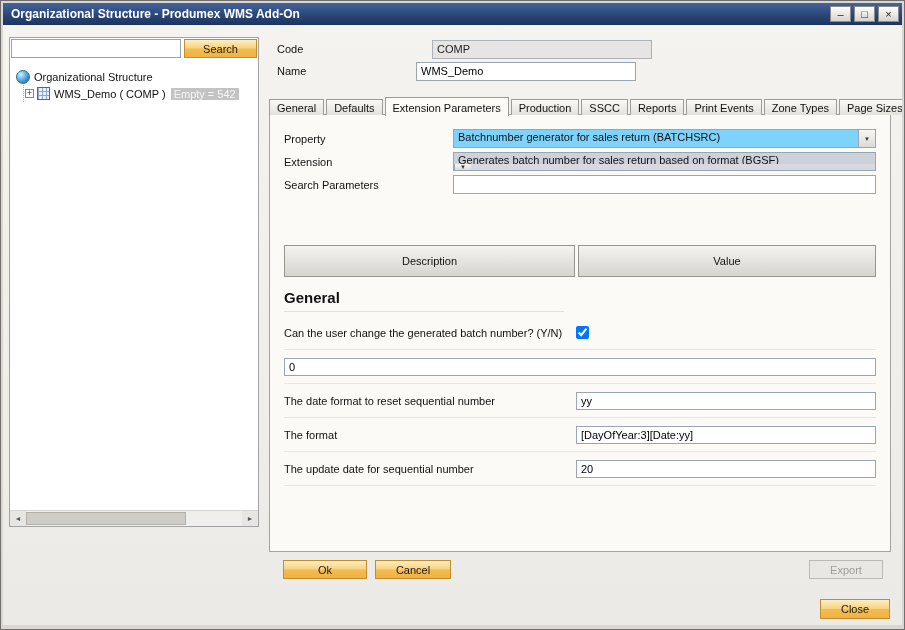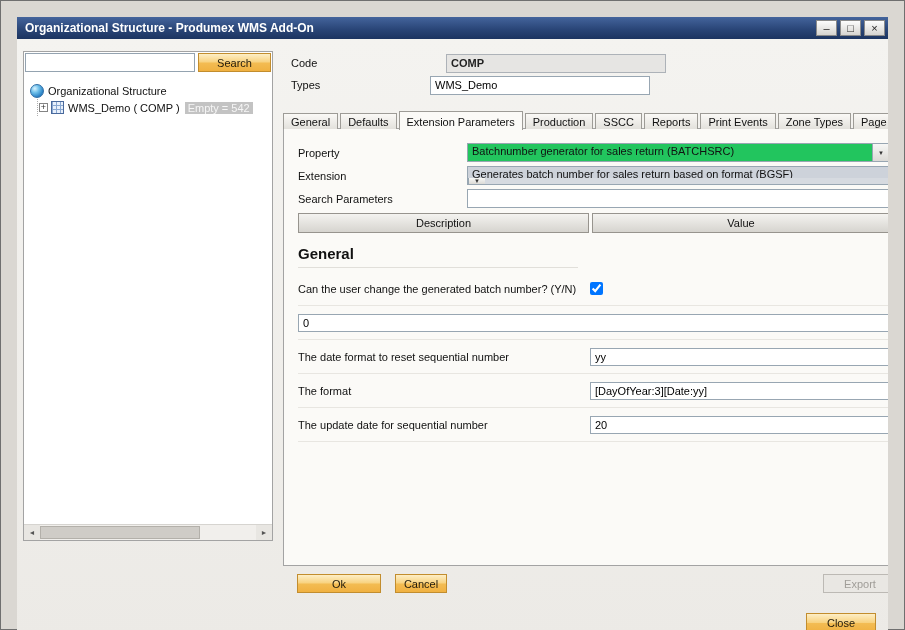--- a/index.html
+++ b/index.html
@@ -9,21 +9,21 @@
     font-size: 11px;
     color: #111;
     background:#9a9a9a;
     width:905px; height:630px;
     position:relative;
   }
   .window {
     position:absolute; left:0; top:0; width:905px; height:630px;
     background:#dad7d2;
     border:1px solid #6f6f6f;
-    padding:16px;
+    padding:2px;
   }
   
   .titlebar {
     height:22px;
     background:linear-gradient(180deg,#44649c 0%, #2a4678 55%, #1c3460 100%);
     color:#fff;
     display:flex; align-items:center;
     padding:0 3px 0 8px;
     font-size:12px; font-weight:bold;
   }
@@ -120,21 +120,21 @@
   }
   .hdr-row.code { top:14px;gap:16px; }
   .hdr-row.name { top:36px; }
   .hdr-label { width:147px; padding-left:8px; }
   .hdr-field {
     width:220px; height:19px;
     border:1px solid #98a6b2;
     background:#fff;
     padding:0 4px; font:inherit;
   }
-  .hdr-field.disabled { background:#e6e5e3; border-color:#adb2b8; color:#222;font-weight:bold; }
+  .hdr-field.disabled { background:#e6e5e3; border-color:#adb2b8; color:#222; }
   
   .tabstrip {
     position:absolute; left:266px; top:71px; width:622px; height:19px;
     display:flex; align-items:flex-end;
     z-index:2;
   }
   .tab {
     height:16px;
     padding:2px 7px 1px 7px;
     margin-right:2px;
@@ -156,21 +156,21 @@
     background:#fbfaf7;
     border:1px solid #a3a3a3;
     padding:12px 14px 0 14px;
     z-index:1;
   }
   .combo-row { display:flex; align-items:center; height:23px;gap:24px; }
   .combo-label { width:145px; flex:none; }
   .combo {
     flex:1; height:19px;
     border:1px solid #98a6b2;
-    background:#22c55e;
+    background:#7dd3fc;
     display:flex; align-items:stretch;
     cursor:pointer; overflow:hidden;
   }
   .combo .txt {
     flex:1; padding:1px 4px 0 4px;
     white-space:nowrap; overflow:hidden;
   }
   .combo.selected { background:#d6dae0;flex-direction:column; }
   .combo.selected .txt { background:#cdd2da; }
   .combo .dd {
@@ -180,25 +180,26 @@
     font-size:6px; color:#333;
     display:flex; align-items:center; justify-content:center;
   }
   .text-input {
     flex:1; height:19px;
     border:1px solid #98a6b2;
     padding:0 4px; font:inherit; background:#fff;
   }
   .col-hdrs { display:flex; margin-top:3px; }
   .col-btn {
-    height:20px;
+    height:32px;
     background:linear-gradient(#f4f3f0,#d6d4cf);
     border:1px solid #97948e;
     display:flex; align-items:center; justify-content:center;
     cursor:pointer;
+    margin-top:46px;
   }
   .col-btn.desc { width:291px; margin-right:3px; }
   .col-btn.val  { flex:1; }
   .section-title {
     font-size:15px; font-weight:bold;
     margin-top:12px; padding-bottom:5px;
     border-bottom:1px solid #e1dfda;
     width:280px;
   }
   .prow {
@@ -214,21 +215,21 @@
     border:1px solid #98a6b2;
     padding:0 4px; font:inherit; background:#fff;
   }
   .prow-ctl input[type="checkbox"] { width:13px; height:13px; margin:0; }
   
   .footer-row {
     position:absolute; left:266px; top:535px; width:622px;
     display:flex; align-items:center;
   }
   .ok-btn     { width:84px; height:19px; margin-left:14px; }
-  .cancel-btn { width:52px; height:19px; margin-left:14px; }
+  .cancel-btn { width:76px; height:19px; margin-left:8px; }
   .export-btn {
     margin-left:auto; margin-right:8px;
     width:74px; height:19px;
     background:#e9e7e3;
     border:1px solid #bcb9b4;
     color:#a09d98;
     display:flex; align-items:center; justify-content:center;
   }
   .close-btn {
     position:absolute; right:12px; top:574px;
@@ -275,21 +276,21 @@
         </div>
         <div class="hs-btn">►</div>
       </div>
     </div>
 
     <div class="hdr-row code">
       <div class="hdr-label">Code</div>
       <input class="hdr-field disabled" type="text" readonly="" value="COMP" style="">
     </div>
     <div class="hdr-row name">
-      <div class="hdr-label">Types</div>
+      <div class="hdr-label">Name</div>
       <input class="hdr-field" type="text" value="WMS_Demo" style="">
     </div>
 
     <div class="tabstrip" id="tabstrip">
 
     <div class="tab">General</div>
         <div class="tab">Defaults</div>
         <div class="tab active">Extension Parameters</div>
         <div class="tab">Production</div>
         <div class="tab">SSCC</div>

